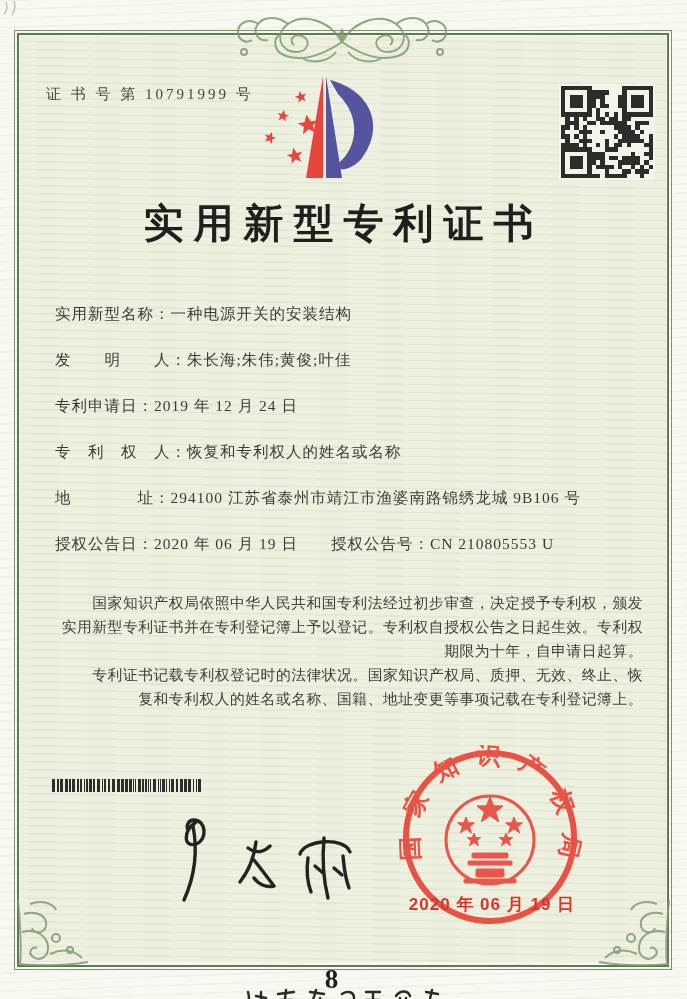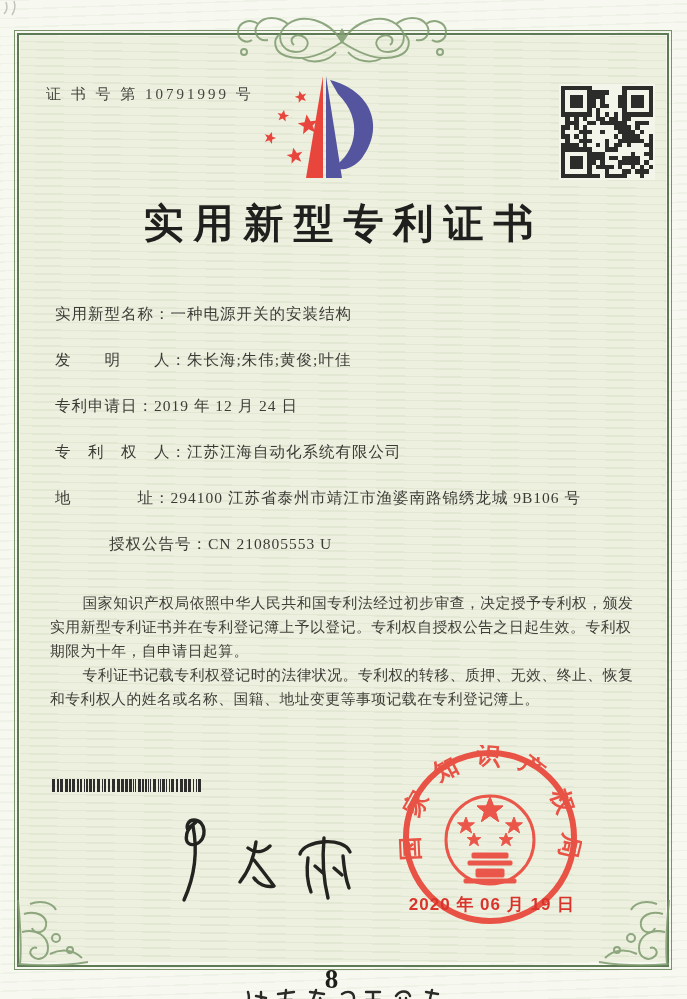--- a/index.html
+++ b/index.html
@@ -38,24 +38,24 @@
   .qr div.on{background:#2c2c2a;}
 
   .title{position:absolute;left:0;right:0;top:196px;text-align:center;z-index:3;
     font-size:40px;font-weight:bold;letter-spacing:10px;color:#1f1f1d;}
 
   .fields{position:absolute;left:55px;right:36px;top:304px;z-index:3;}
   .frow{height:46px;font-size:15.5px;letter-spacing:1px;white-space:nowrap;}
   .frow .lab{color:#3b3b36;}
   .frow .val{color:#3b3b36;}
   .frow-double{display:flex;}
-  .frow-double .pair2{margin-left:54px;}
+  .frow-double .pair2{margin-left:33px;}
 
   .paras{position:absolute;left:50px;right:44px;top:592px;z-index:3;
-    font-size:14.8px;line-height:1.62;letter-spacing:.5px;color:#3e3e38;}
+    font-size:14.8px;line-height:1.62;letter-spacing:.5px;color:#3e3e38;text-align:right;}
   .paras p{margin:0;text-indent:2.2em;}
 
   .barcode{position:absolute;left:52px;top:779px;width:202px;height:13px;z-index:3;font-size:0;white-space:nowrap;overflow:hidden;}
   .barcode i{display:inline-block;height:100%;background:#2e2e2c;}
   .barcode s{display:inline-block;height:100%;}
 
   .director{position:absolute;left:57px;top:836px;z-index:3;font-size:15px;letter-spacing:2px;color:#33332f;}
   .director .name{margin-top:12px;font-size:16px;}
   .signature{position:absolute;left:138px;top:808px;z-index:4;}
 
@@ -598,33 +598,34 @@
     <div class="frow">
       <span class="lab">实用新型名称：</span><span class="val">一种电源开关的安装结构</span>
     </div>
     <div class="frow">
       <span class="lab">发　　明　　人：</span><span class="val">朱长海;朱伟;黄俊;叶佳</span>
     </div>
     <div class="frow">
       <span class="lab">专利申请日：</span><span class="val">2019 年 12 月 24 日</span>
     </div>
     <div class="frow">
-      <span class="lab">专　利　权　人：</span><span class="val">江苏江海自动化系统有限公司</span>
+      <span class="lab">专　利　权　人：</span><span class="val">恢复和专利权人的姓名或名称</span>
     </div>
     <div class="frow">
       <span class="lab">地　　　　址：</span><span class="val">294100  江苏省泰州市靖江市渔婆南路锦绣龙城 9B106 号</span>
     </div>
     <div class="frow frow-double">
+      <span class="pair1"><span class="lab">授权公告日：</span><span class="val">2020 年 06 月 19 日</span></span>
       <span class="pair2"><span class="lab">授权公告号：</span><span class="val">CN 210805553 U</span></span>
     </div>
   </div>
 
   <div class="paras">
     <p>国家知识产权局依照中华人民共和国专利法经过初步审查，决定授予专利权，颁发实用新型专利证书并在专利登记簿上予以登记。专利权自授权公告之日起生效。专利权期限为十年，自申请日起算。</p>
-    <p>专利证书记载专利权登记时的法律状况。专利权的转移、质押、无效、终止、恢复和专利权人的姓名或名称、国籍、地址变更等事项记载在专利登记簿上。</p>
+    <p>专利证书记载专利权登记时的法律状况。国家知识产权局、质押、无效、终止、恢复和专利权人的姓名或名称、国籍、地址变更等事项记载在专利登记簿上。</p>
   </div>
 
   <div class="barcode" id="barcode"><i style="width: 3px;"></i><s style="width: 2px;"></s><i style="width: 2px;"></i><s style="width: 1px;"></s><i style="width: 3px;"></i><s style="width: 2px;"></s><i style="width: 3px;"></i><s style="width: 1px;"></s><i style="width: 2px;"></i><s style="width: 1px;"></s><i style="width: 3px;"></i><s style="width: 2px;"></s><i style="width: 2px;"></i><s style="width: 1px;"></s><i style="width: 2px;"></i><s style="width: 2px;"></s><i style="width: 1px;"></i><s style="width: 1px;"></s><i style="width: 2px;"></i><s style="width: 1px;"></s><i style="width: 3px;"></i><s style="width: 1px;"></s><i style="width: 2px;"></i><s style="width: 2px;"></s><i style="width: 3px;"></i><s style="width: 2px;"></s><i style="width: 1px;"></i><s style="width: 1px;"></s><i style="width: 2px;"></i><s style="width: 2px;"></s><i style="width: 2px;"></i><s style="width: 2px;"></s><i style="width: 3px;"></i><s style="width: 2px;"></s><i style="width: 3px;"></i><s style="width: 1px;"></s><i style="width: 3px;"></i><s style="width: 1px;"></s><i style="width: 3px;"></i><s style="width: 1px;"></s><i style="width: 3px;"></i><s style="width: 1px;"></s><i style="width: 1px;"></i><s style="width: 1px;"></s><i style="width: 1px;"></i><s style="width: 2px;"></s><i style="width: 3px;"></i><s style="width: 1px;"></s><i style="width: 2px;"></i><s style="width: 1px;"></s><i style="width: 2px;"></i><s style="width: 1px;"></s><i style="width: 1px;"></i><s style="width: 1px;"></s><i style="width: 1px;"></i><s style="width: 2px;"></s><i style="width: 3px;"></i><s style="width: 2px;"></s><i style="width: 1px;"></i><s style="width: 1px;"></s><i style="width: 1px;"></i><s style="width: 1px;"></s><i style="width: 3px;"></i><s style="width: 1px;"></s><i style="width: 1px;"></i><s style="width: 2px;"></s><i style="width: 1px;"></i><s style="width: 1px;"></s><i style="width: 3px;"></i><s style="width: 2px;"></s><i style="width: 2px;"></i><s style="width: 2px;"></s><i style="width: 3px;"></i><s style="width: 1px;"></s><i style="width: 3px;"></i><s style="width: 1px;"></s><i style="width: 3px;"></i><s style="width: 2px;"></s><i style="width: 1px;"></i><s style="width: 2px;"></s><i style="width: 1px;"></i><s style="width: 1px;"></s><i style="width: 3px;"></i><s style="width: 2px;"></s></div>
 
 
   <div class="signature">
     <svg width="240" height="100" viewBox="0 0 240 100">
       <g fill="none" stroke="#23231f" stroke-width="3.4" stroke-linecap="round" stroke-linejoin="round">
         <path d="M58,14 C44,24 46,40 58,36 C70,32 68,12 56,12 C50,12 48,18 50,22"></path>
         <path d="M55,18 C60,44 56,70 46,92"></path>

